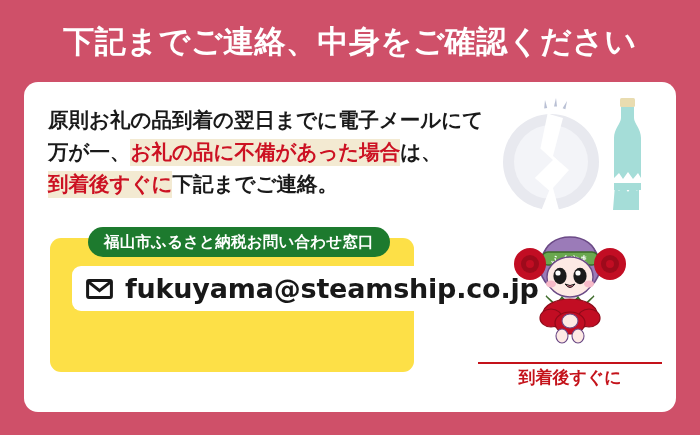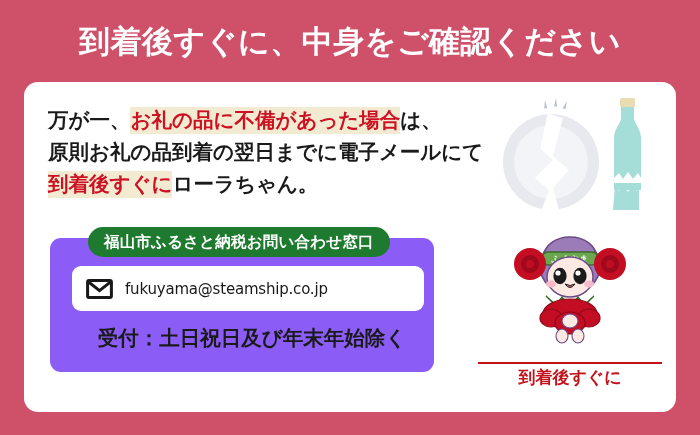--- a/index.html
+++ b/index.html
@@ -59,23 +59,22 @@
   
   .broken-art{
     position:absolute;left:455px;top:8px;
     width:190px;height:130px;
   }
 
   
   .contact-box{
     position:absolute;left:26px;top:156px;
     width:364px;height:134px;
-    background:#8b5cf6;
+    background:#fde047;
     border-radius:11px;
-    padding-left:20px;
   }
   .green-pill{
     position:absolute;left:38px;top:-11px;
     height:30px;
     padding:0 16px;
     background:#1d7a2e;
     border-radius:16px;
     display:flex;align-items:center;justify-content:center;
   }
   .green-pill-label{
@@ -87,21 +86,21 @@
     width:352px;height:45px;
     background:#ffffff;
     border-radius:9px;
     display:flex;align-items:center;
   }
   .mail-icon{
     margin-left:14px;margin-right:12px;
     width:27px;height:20px;flex:0 0 auto;
   }
   .email-text{
-    font-size:15px;font-weight:normal;color:#181818;
+    font-size:27px;font-weight:bold;color:#181818;
     letter-spacing:-0.2px;white-space:nowrap;
   }
   .hours-text{
     position:absolute;left:0;top:86px;width:404px;
     text-align:center;
     font-size:20.5px;font-weight:bold;color:#1a1a1a;
     white-space:nowrap;
   }
 
   
@@ -128,37 +127,37 @@
     font-size:17px;font-weight:bold;color:#c4121a;
     white-space:nowrap;
   }
 </style>
 </head>
 <body>
 
 <div class="page">
 
   <div class="banner">
-    <div class="banner-title">到着後すぐに、中身をご確認ください</div>
+    <div class="banner-title">下記までご連絡、中身をご確認ください</div>
   </div>
 
   <div class="card">
 
     <div class="notice">
+
+      <div class="notice-line">
+        <span class="plain">原則お礼の品到着の翌日までに電子メールにて</span>
+      </div>
 
       <div class="notice-line">
         <span class="plain">万が一、</span><span class="hl-red">お礼の品に不備があった場合</span><span class="plain">は、</span>
       </div>
 
       <div class="notice-line">
-        <span class="plain">原則お礼の品到着の翌日までに電子メールにて</span>
-      </div>
-
-      <div class="notice-line">
-        <span class="hl-red">到着後すぐに</span><span class="plain">ローラちゃん。</span>
+        <span class="hl-red">到着後すぐに</span><span class="plain">下記までご連絡。</span>
       </div>
 
     </div>
 
     <svg class="broken-art" viewBox="0 0 190 130">
 
       <circle cx="72" cy="72" r="48" fill="#e8e9ef"></circle>
       <circle cx="72" cy="72" r="37" fill="#f3f4f8"></circle>
 
       <path d="M70 24 L63 58 L76 70 L58 88 L72 100 L64 120 L80 120 L74 98 L90 80 L74 66 L84 28 Z" fill="#ffffff"></path>
@@ -187,21 +186,20 @@
       </div>
 
       <div class="email-box">
         <svg class="mail-icon" viewBox="0 0 27 20">
           <rect x="1.6" y="1.6" width="23.8" height="16.8" rx="1.4" fill="#ffffff" stroke="#181818" stroke-width="3"></rect>
           <path d="M2.6 3 L13.5 11.6 L24.4 3" fill="none" stroke="#181818" stroke-width="3" stroke-linecap="square"></path>
         </svg>
         <span class="email-text">fukuyama@steamship.co.jp</span>
       </div>
 
-      <div class="hours-text">受付：土日祝日及び年末年始除く</div>
     </div>
 
     <div class="mascot-block">
 
       <svg class="mascot-art" viewBox="0 0 152 122">
 
         <ellipse cx="76" cy="44" rx="30" ry="28" fill="#9b7bb8" stroke="#6b4a86" stroke-width="1.6"></ellipse>
 
         <path d="M50 34 a26 19 0 0 1 52 0 z" fill="#9b7bb8" stroke="#6b4a86" stroke-width="1.6"></path>
 

